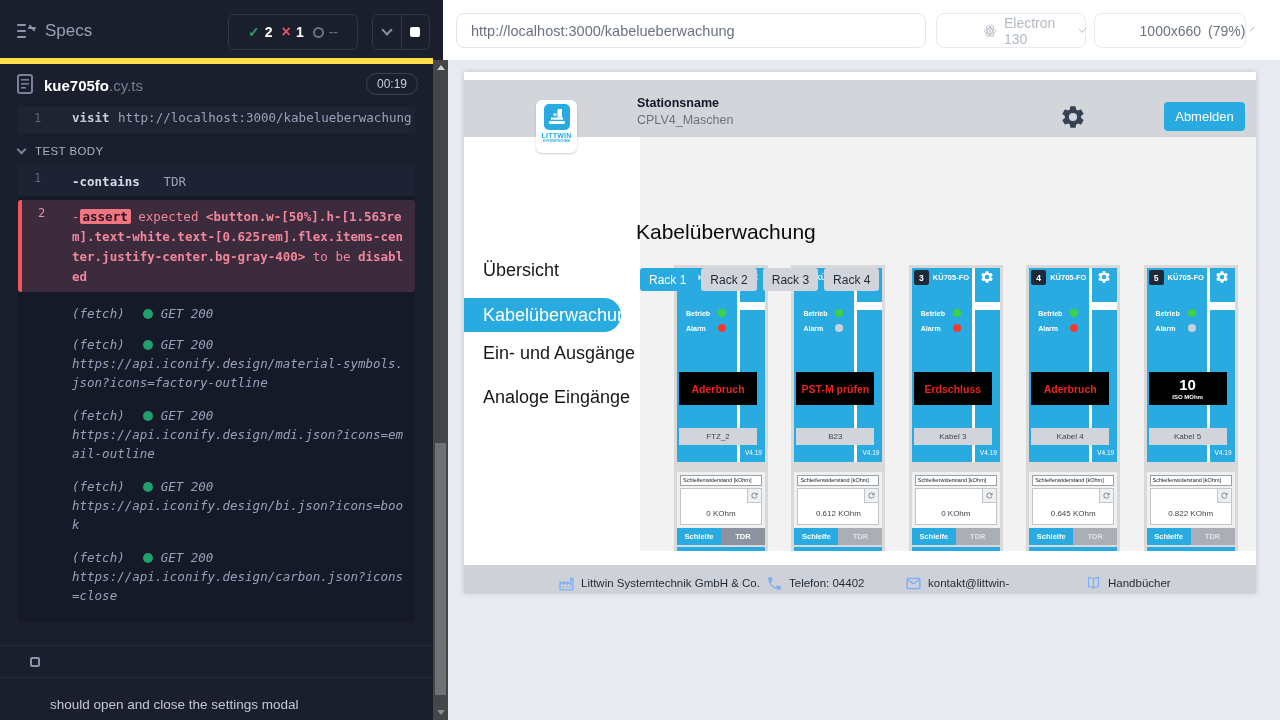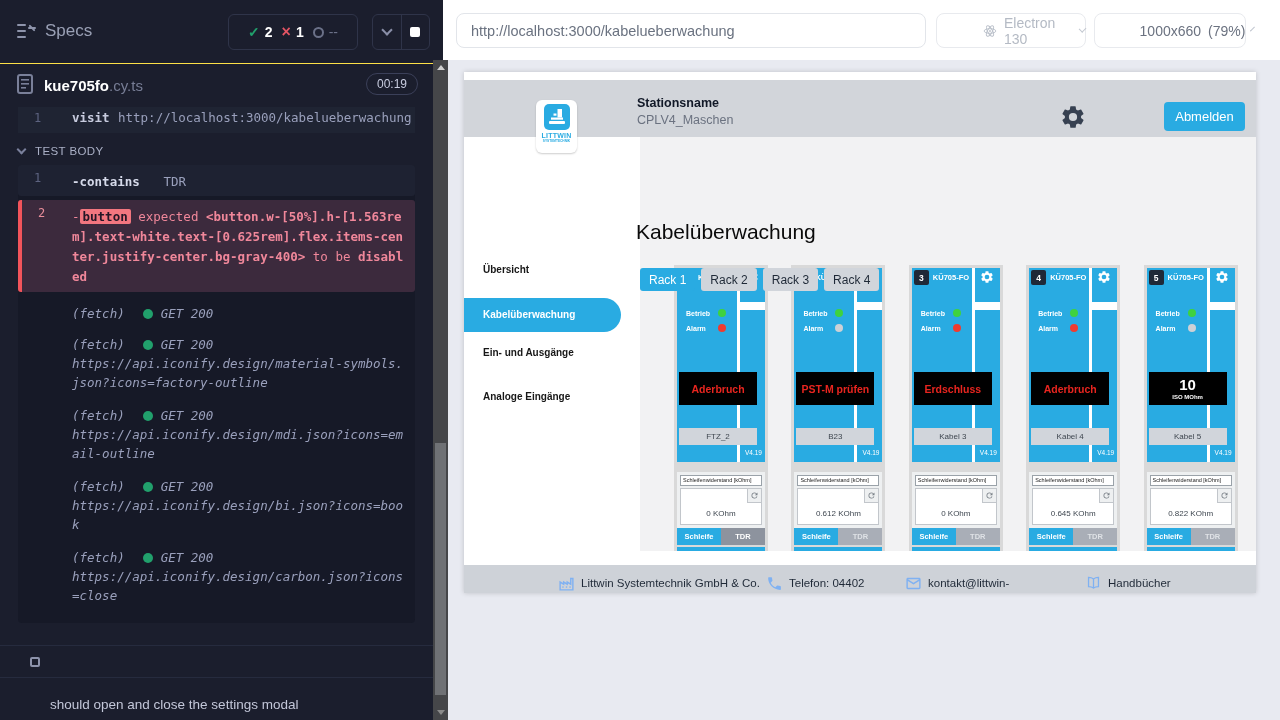--- a/index.html
+++ b/index.html
@@ -1,21 +1,21 @@
 <!DOCTYPE html>
 <html><head>
 <meta charset="utf-8">
 <style>
   * { margin:0; padding:0; box-sizing:border-box; }
   html,body { width:1280px; height:720px; overflow:hidden; }
   body { font-family:"Liberation Sans", sans-serif; background:#e8eaf1; position:relative; }
 
   
   #runner { position:absolute; left:0; top:0; width:443px; height:720px; background:#1b1e2d; color:#d0d4e4; }
-  #runner-header { position:absolute; left:0; top:0; width:433px; height:64px; border-bottom:1px solid #fde047; }
+  #runner-header { position:absolute; left:0; top:0; width:433px; height:64px; border-bottom:6px solid #fde047; }
   .specs-icon { position:absolute; left:17px; top:23px; width:20px; height:16px; }
   .specs-icon span { position:absolute; background:#8e94ab; border-radius:1px; }
   .specs-label { position:absolute; left:45px; top:21px; font-size:17px; color:#9aa0b5; }
   .stats-box { position:absolute; left:228px; top:14px; width:130px; height:36px; border:1px solid #2f3449; border-radius:6px; display:flex; align-items:center; justify-content:center; gap:9px; }
   .stat { display:flex; align-items:center; gap:5px; font-size:14px; font-weight:bold; color:#fff; }
   .stat .glyph-pass { color:#21a06c; font-size:14px; font-weight:bold; }
   .stat .glyph-fail { color:#e45564; font-size:16px; font-weight:bold; line-height:14px; }
   .stat .ring { width:11px; height:11px; border:2px solid #6b7188; border-radius:50%; }
   .stat.dim { color:#6b7188; font-weight:normal; }
   .runner-btns { position:absolute; left:372px; top:14px; width:58px; height:36px; border:1px solid #2f3449; border-radius:6px; display:flex; }
@@ -84,21 +84,21 @@
   #logo-card { position:absolute; left:72px; top:28px; width:41px; height:53px; background:#fff; border-radius:6px; box-shadow:0 1px 2px rgba(0,0,0,.2); text-align:center; padding-top:4px; z-index:5; }
   #logo-glyph { width:26px; height:26px; background:#29abe2; border-radius:5px; margin:0 auto; position:relative; }
   .logo-line1 { font-size:7px; font-weight:bold; color:#29abe2; margin-top:2px; letter-spacing:.2px; }
   .logo-line2 { font-size:3.2px; font-weight:bold; color:#29abe2; }
   .station-label { position:absolute; left:173px; top:16px; font-size:12.5px; font-weight:bold; color:#111827; }
   .station-name { position:absolute; left:173px; top:33px; font-size:12.5px; color:#6b7280; }
   #settings-gear { position:absolute; left:596px; top:24px; width:26px; height:26px; }
   #logout-btn { position:absolute; left:700px; top:22px; width:81px; height:29px; background:#29abe2; border:none; border-radius:4px; color:#fff; font-size:13px; font-family:"Liberation Sans",sans-serif; }
 
   #app-sidebar { position:absolute; left:0; top:65px; width:176px; height:414px; background:#fff; }
-  .nav-item { position:absolute; left:0; width:176px; height:34px; line-height:34px; padding-left:19px; font-size:10px; font-weight:bold; color:#171717; }
+  .nav-item { position:absolute; left:0; width:176px; height:34px; line-height:34px; padding-left:19px; font-size:18px; font-weight:normal; color:#171717; }
   .nav-item.active { width:157px; background:#29abe2; color:#fff; border-radius:0 17px 17px 0; }
 
   #app-content { position:absolute; left:176px; top:65px; width:616px; height:414px; background:#f2f2f3; }
   #page-title { position:absolute; left:470px; top:150px; font-size:21px; color:#0a0a0a; z-index:3; }
   #rack-tabs { position:absolute; left:472px; top:196px; display:flex; gap:6px; z-index:3; }
   .rack-tab { height:23px; padding:0 9px; font-size:12px; display:flex; align-items:center; background:#d1d5db; color:#1f2937; border-radius:3px; }
   .rack-tab.active { background:#29abe2; color:#fff; }
   
 
   
@@ -197,21 +197,21 @@
     </div>
 
     <div id="commands" class="code-font">
       <div class="cmd-row passed">
         <span class="num">1</span>
         <span class="cmd-name">-contains</span>
         <span class="cmd-msg">TDR</span>
       </div>
       <div class="cmd-row failed">
         <span class="num">2</span>
-        <span class="fail-text"><span>-</span><span class="assert-chip">button</span> <span>expected</span> <span class="fail-bold">&lt;button.w-[50%].h-[1.563rem].text-white.text-[0.625rem].flex.items-center.justify-center.bg-gray-400&gt;</span> <span>to be</span> <span class="fail-bold">disabled</span></span>
+        <span class="fail-text"><span>-</span><span class="assert-chip">assert</span> <span>expected</span> <span class="fail-bold">&lt;button.w-[50%].h-[1.563rem].text-white.text-[0.625rem].flex.items-center.justify-center.bg-gray-400&gt;</span> <span>to be</span> <span class="fail-bold">disabled</span></span>
       </div>
       <div id="fetch-list">
           <div class="fetch-row">
             <div class="fetch-head">
               <span>(fetch)</span>
               <span class="fetch-dot"></span>
               <span>GET 200</span>
             </div>
           </div>
           <div class="fetch-row">

